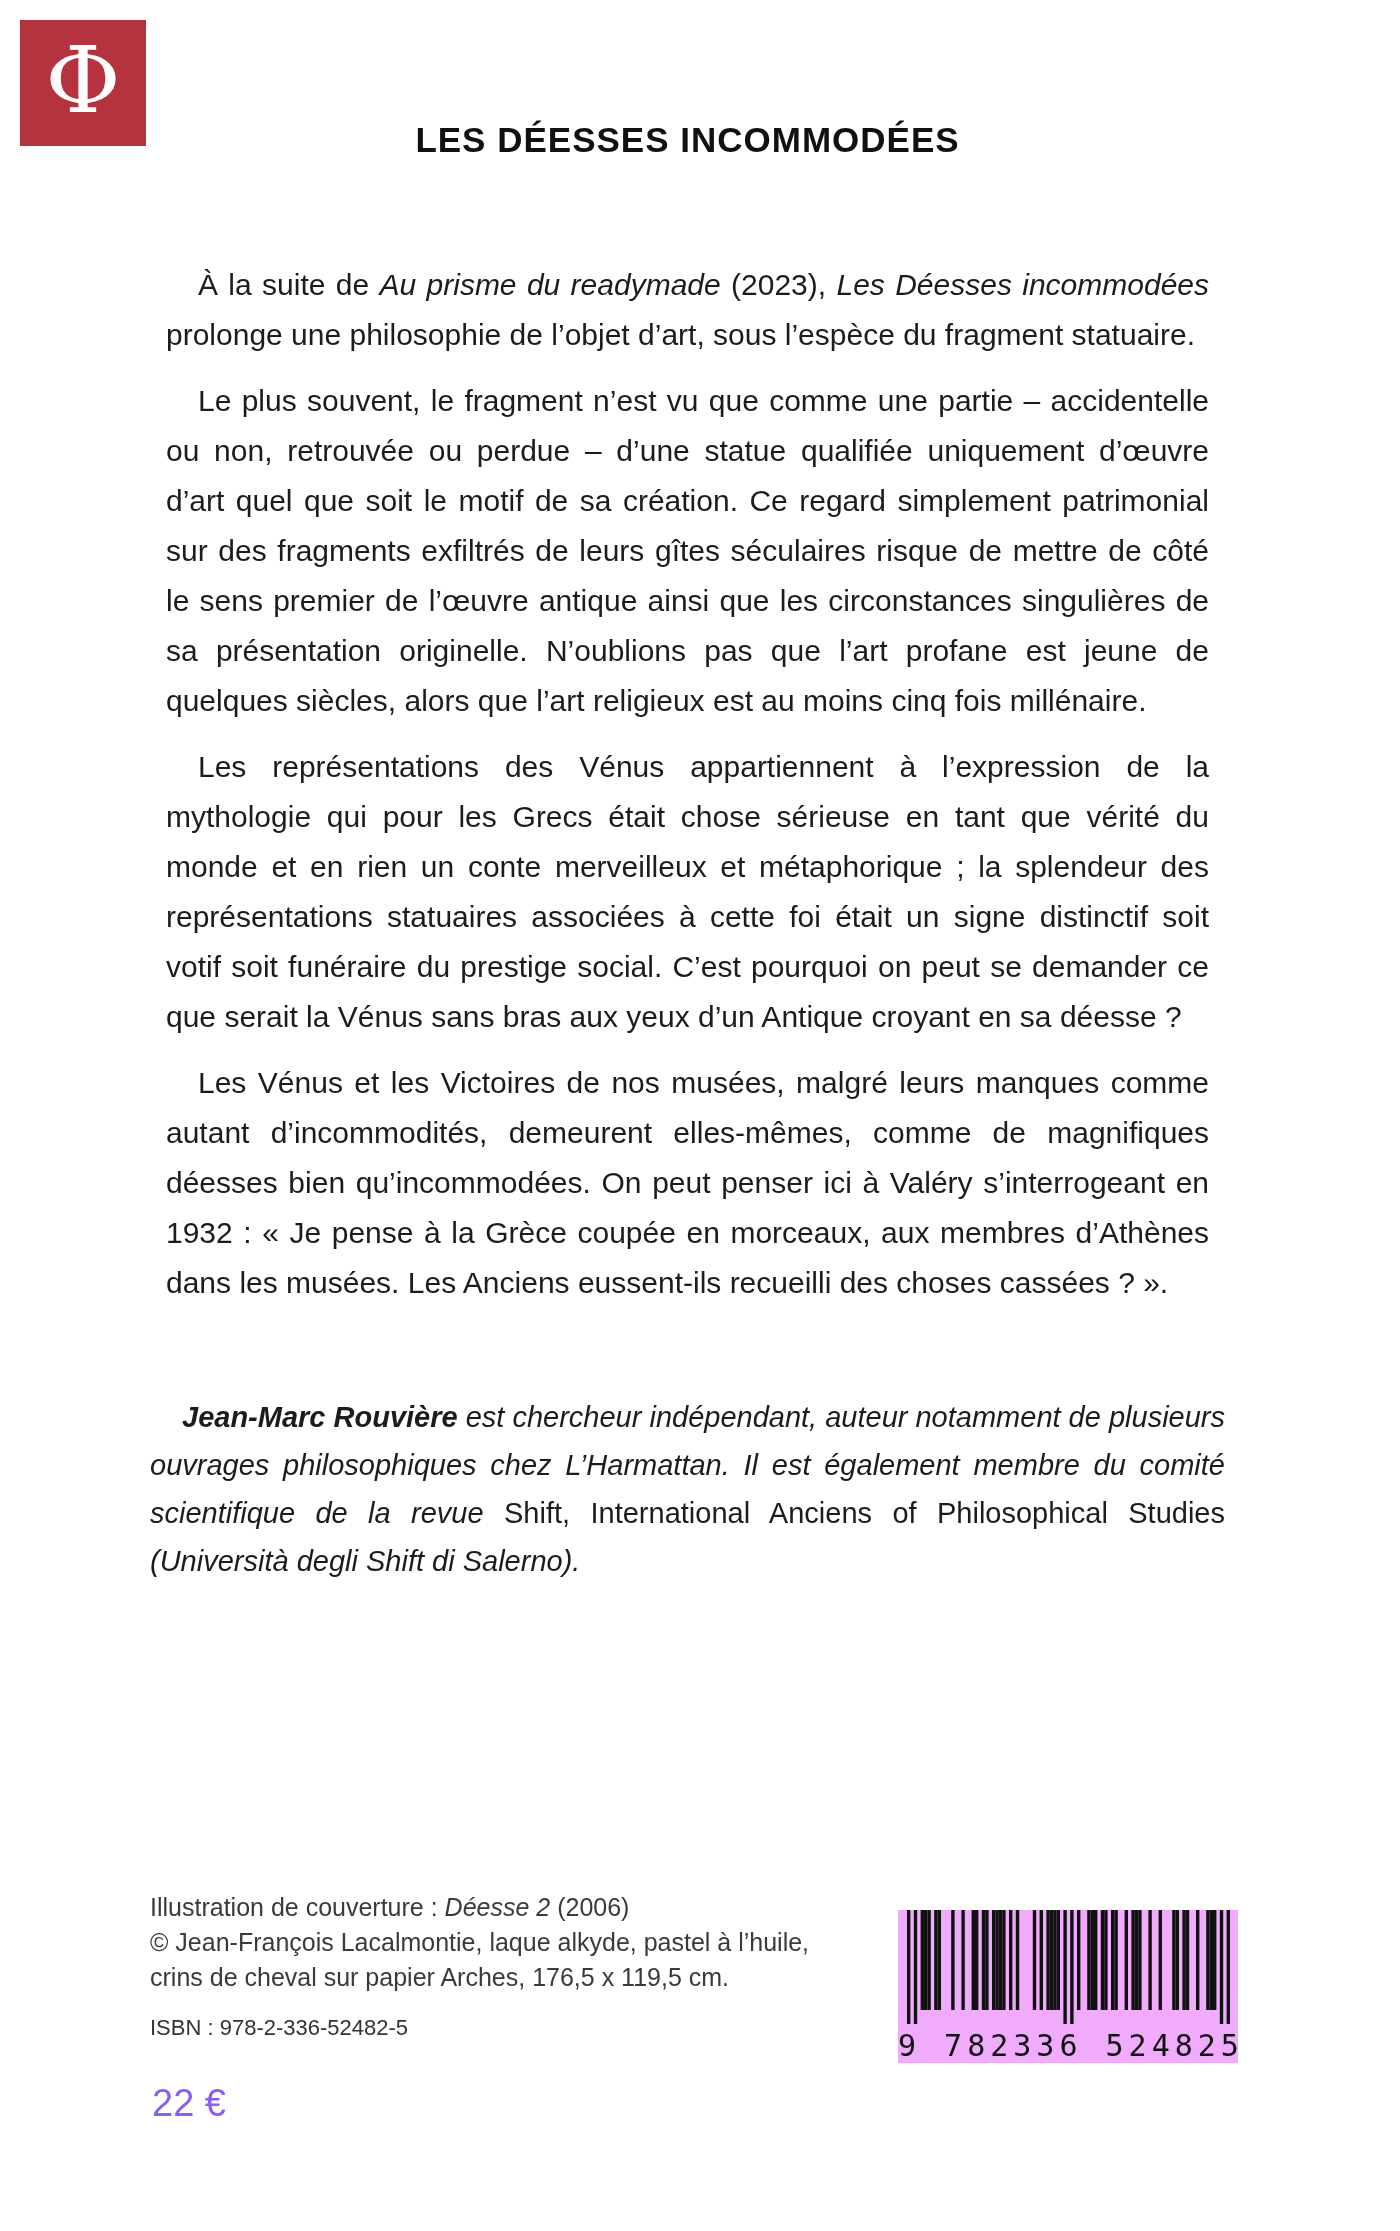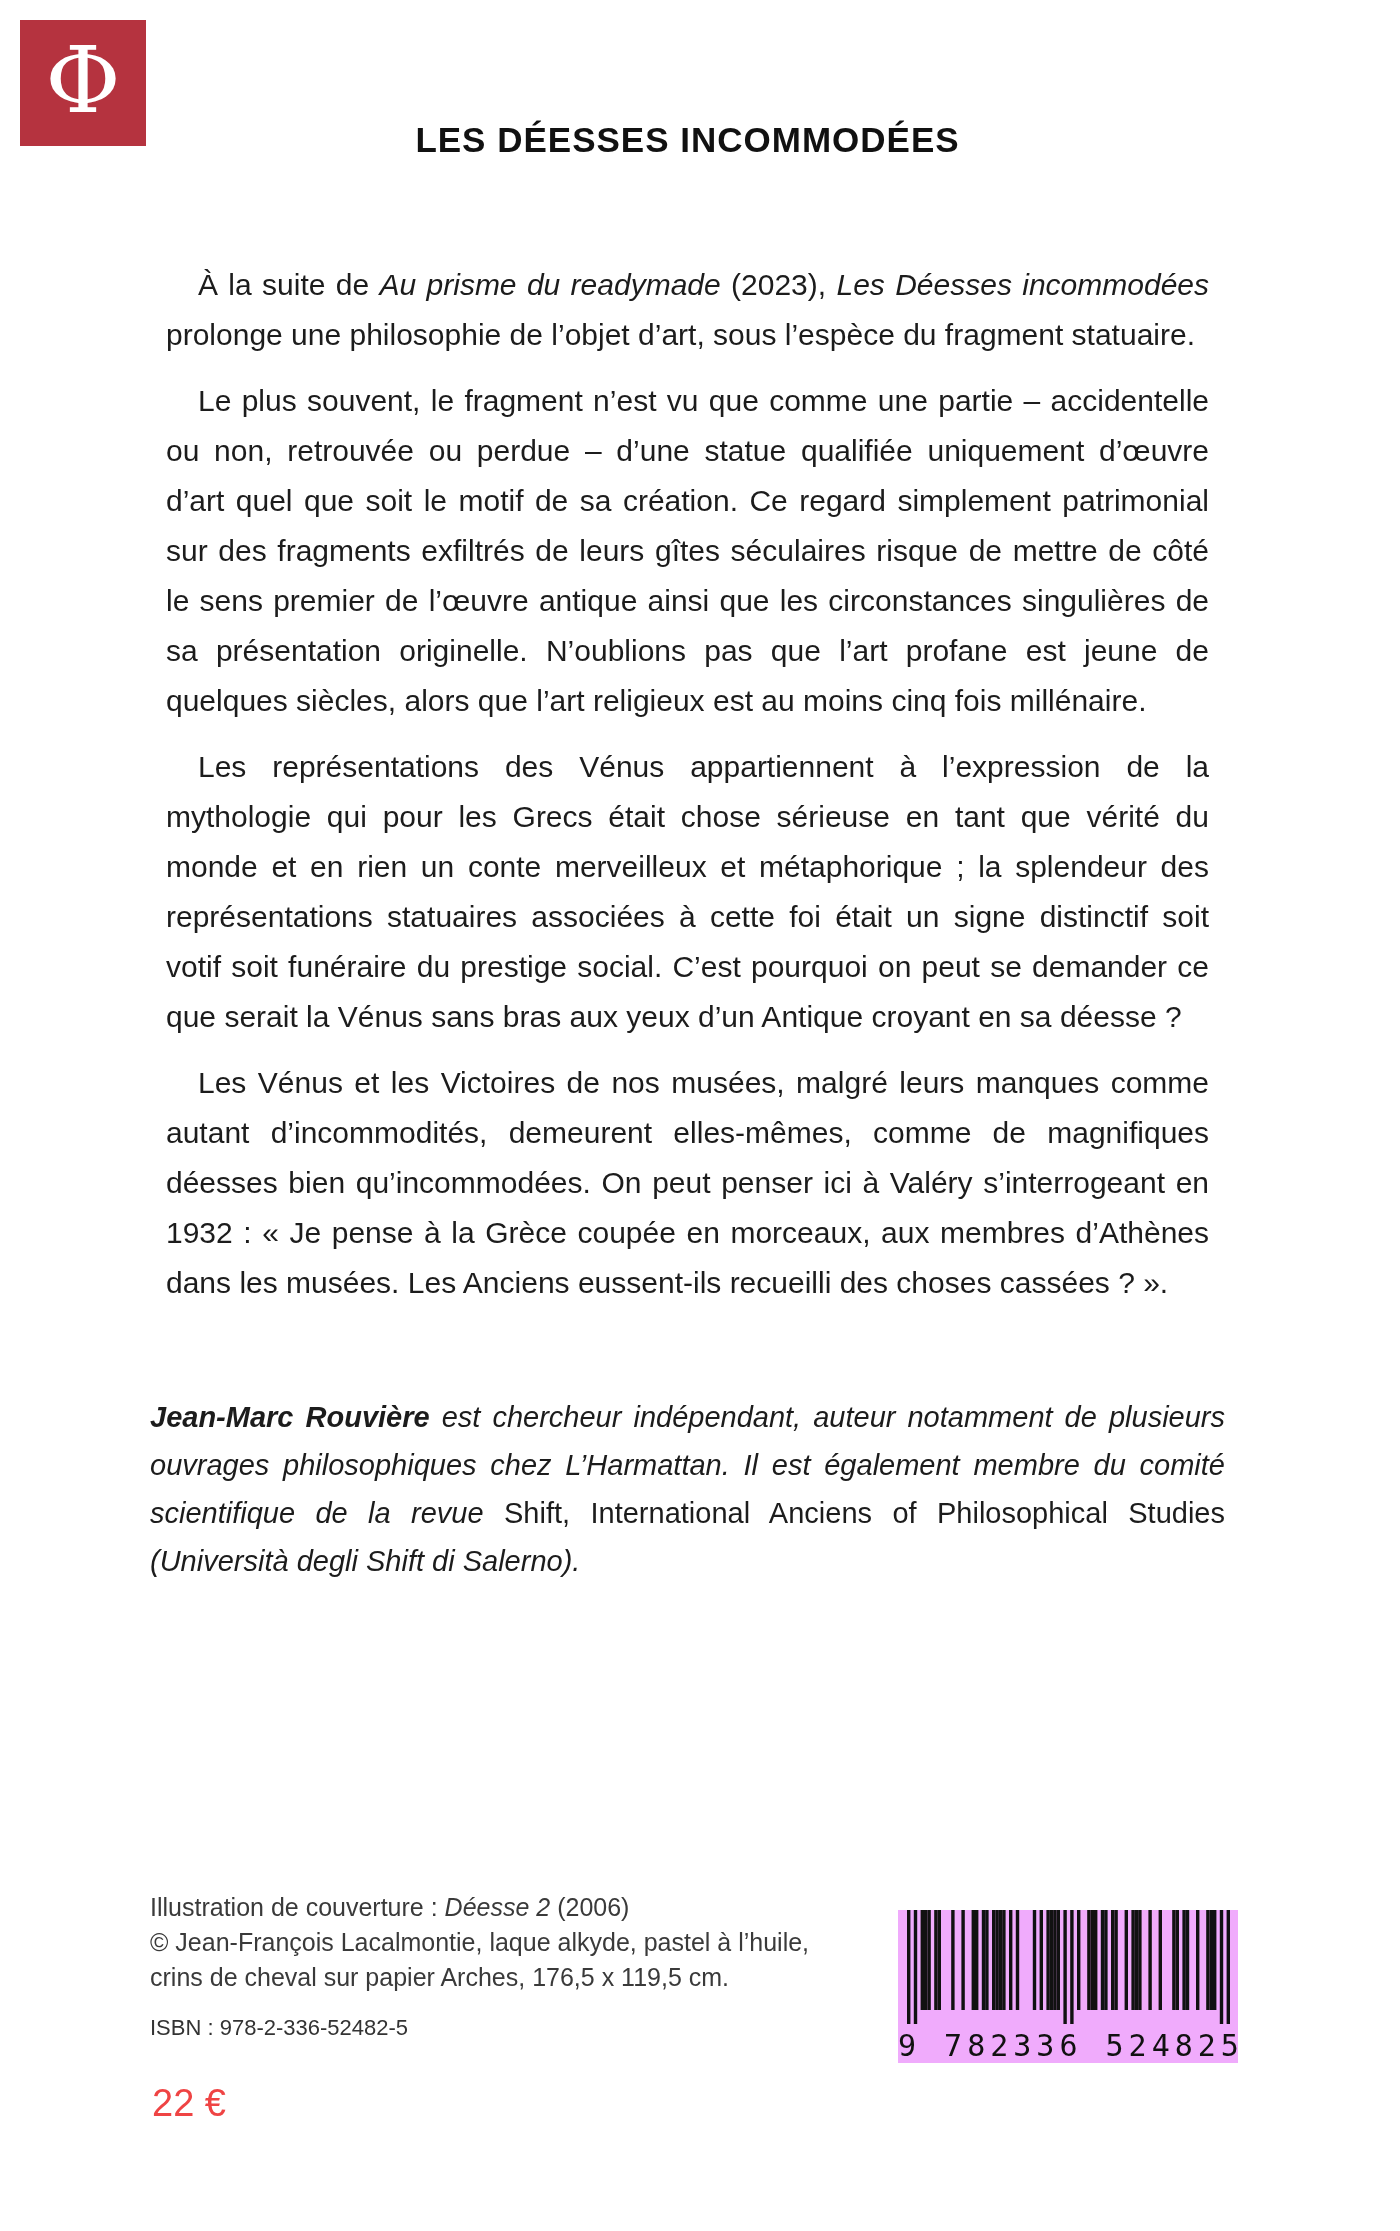--- a/index.html
+++ b/index.html
@@ -44,34 +44,34 @@
   }
   .body-text p{margin:16px;text-indent:32px;}
   .author-bio{
     margin:85px 0 0 150px;
     width:1075px;
     font-size:29px;
     line-height:48px;
     text-align:justify;
   }
   .it{font-style:italic;}
-  .bd{font-weight:700;}
+  .bd{font-weight:700;margin-left:32px;}
   .cover-credit{
     position:absolute;left:150px;top:1890px;
     width:760px;
     font-size:25px;line-height:35px;
     color:#3a3a3a;
   }
   .isbn{
     position:absolute;left:150px;top:2015px;
     font-size:22px;color:#333;
   }
   .price{
     position:absolute;left:152px;top:2082px;
-    font-size:38px;color:#ef4444;
+    font-size:38px;color:#8b5cf6;
   }
   .barcode{
     position:absolute;left:898px;top:1910px;
     width:340px;
     text-align:center;
     background:#f0abfc;
   }
   .barcode svg{display:block;margin:0 auto;}
   .barcode-digits{
     margin-top:4px;

